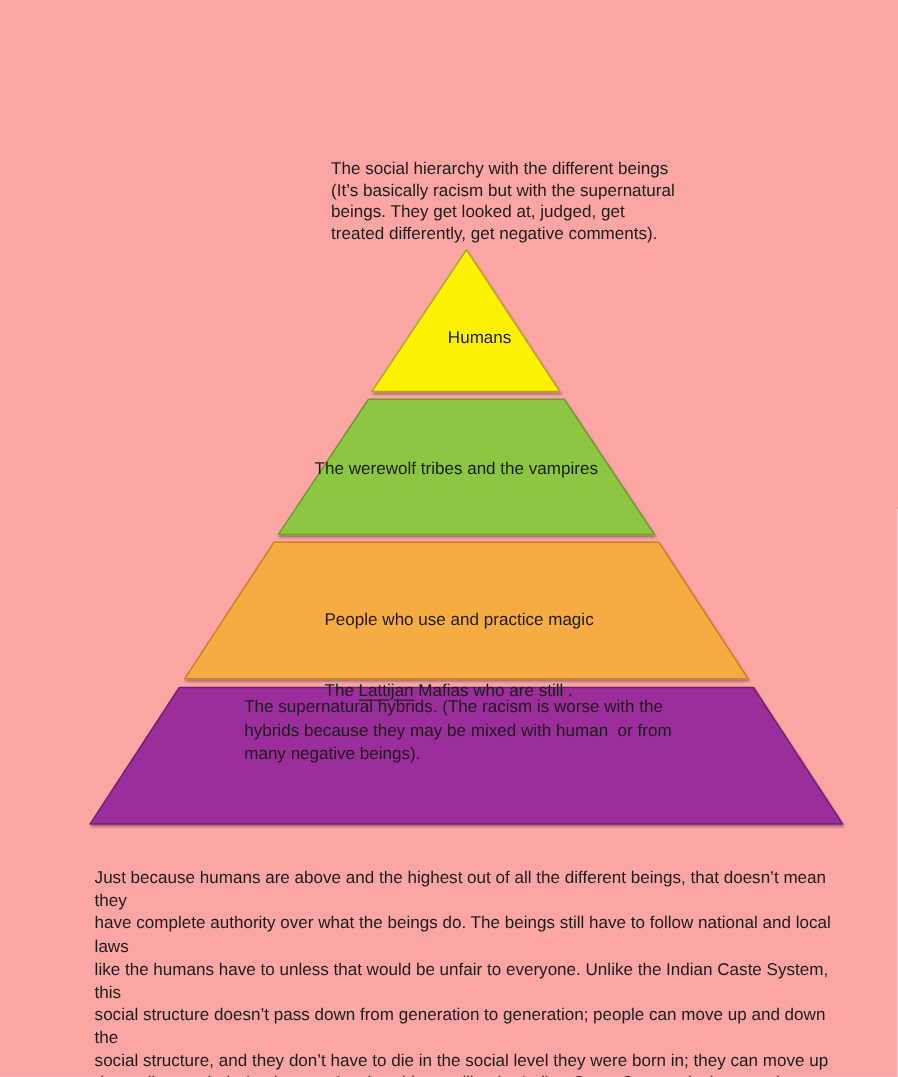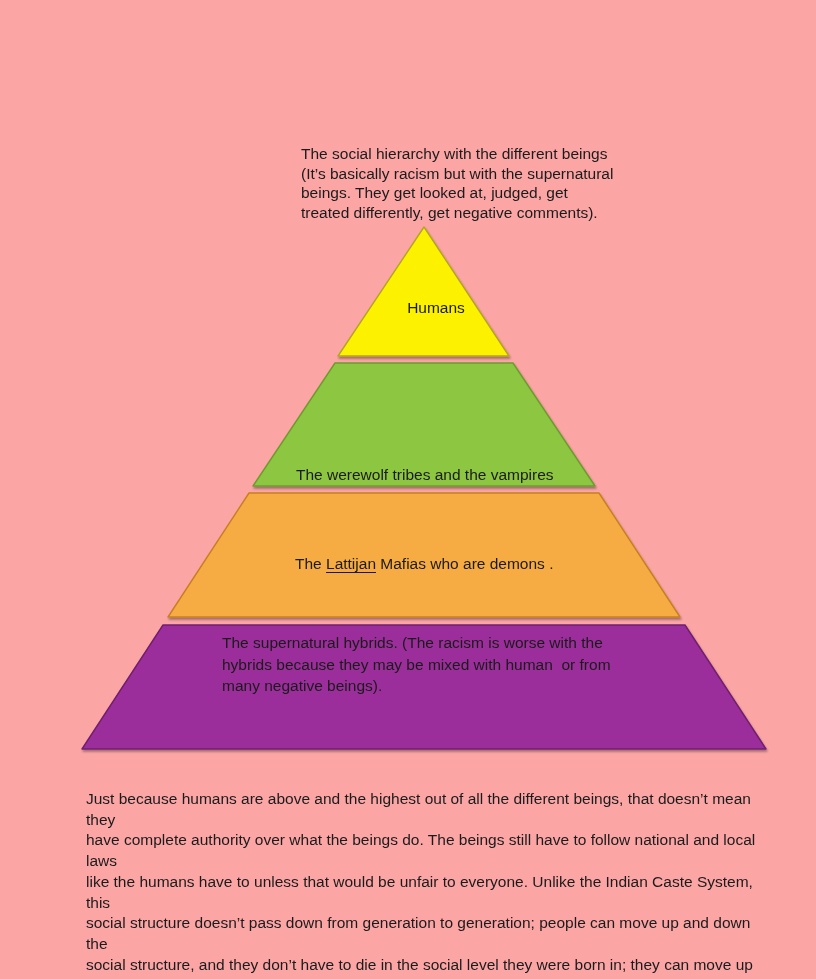--- a/index.html
+++ b/index.html
@@ -37,23 +37,22 @@
     left: 301px; top: 144px;
     width: 330px;
     line-height: 19.5px;
   }
   .lbl-humans {
     left: 436px; top: 298px;
     transform: translateX(-50%);
     white-space: nowrap;
   }
   .lbl-wolves {
-    left: 296px; top: 417px;
+    left: 286px; top: 417px;
     white-space: nowrap;
-    margin-top: 48px;
   }
   .lbl-magic {
     left: 295px; top: 510px;
     line-height: 21.5px;
   }
   .lbl-magic span { white-space: pre-wrap; }
   .misspelled {
     text-decoration-line: underline;
     text-decoration-style: wavy;
     text-decoration-color: #e0301e;
@@ -91,21 +90,22 @@
     <polygon class="lvl lvl-wolves" filter="url(#sh)" points="335,363 513,363 595,486 253,486" fill="#8DC63F"></polygon>
     <polygon class="lvl lvl-magic" filter="url(#sh)" points="249,493 599,493 680,617 168,617" fill="#F6AC43"></polygon>
     <polygon class="lvl lvl-hybrids" filter="url(#sh)" points="163,625 685,625 766,749 82,749" fill="#9B2F9B"></polygon>
   </svg>
 
   <div class="txt lbl-humans">Humans</div>
 
   <div class="txt lbl-wolves">The werewolf tribes and the vampires</div>
 
   <div class="txt lbl-magic">
-    <div><span>The </span><span class="misspelled">Lattijan</span><span> Mafias who are demons .</span></div>
+    <div>People who use and practice magic</div>
+    <div><span>The </span><span class="misspelled">Lattijan</span><span> Mafias who are still .</span></div>
   </div>
 
   <div class="txt lbl-hybrids">The supernatural hybrids. (The racism is worse with the
 hybrids because they may be mixed with human  or from
 many negative beings).</div>
 
   <div class="txt footer-par">Just because humans are above and the highest out of all the different beings, that doesn’t mean they
 have complete authority over what the beings do. The beings still have to follow national and local laws
 like the humans have to unless that would be unfair to everyone. Unlike the Indian Caste System, this
 social structure doesn’t pass down from generation to generation; people can move up and down the

